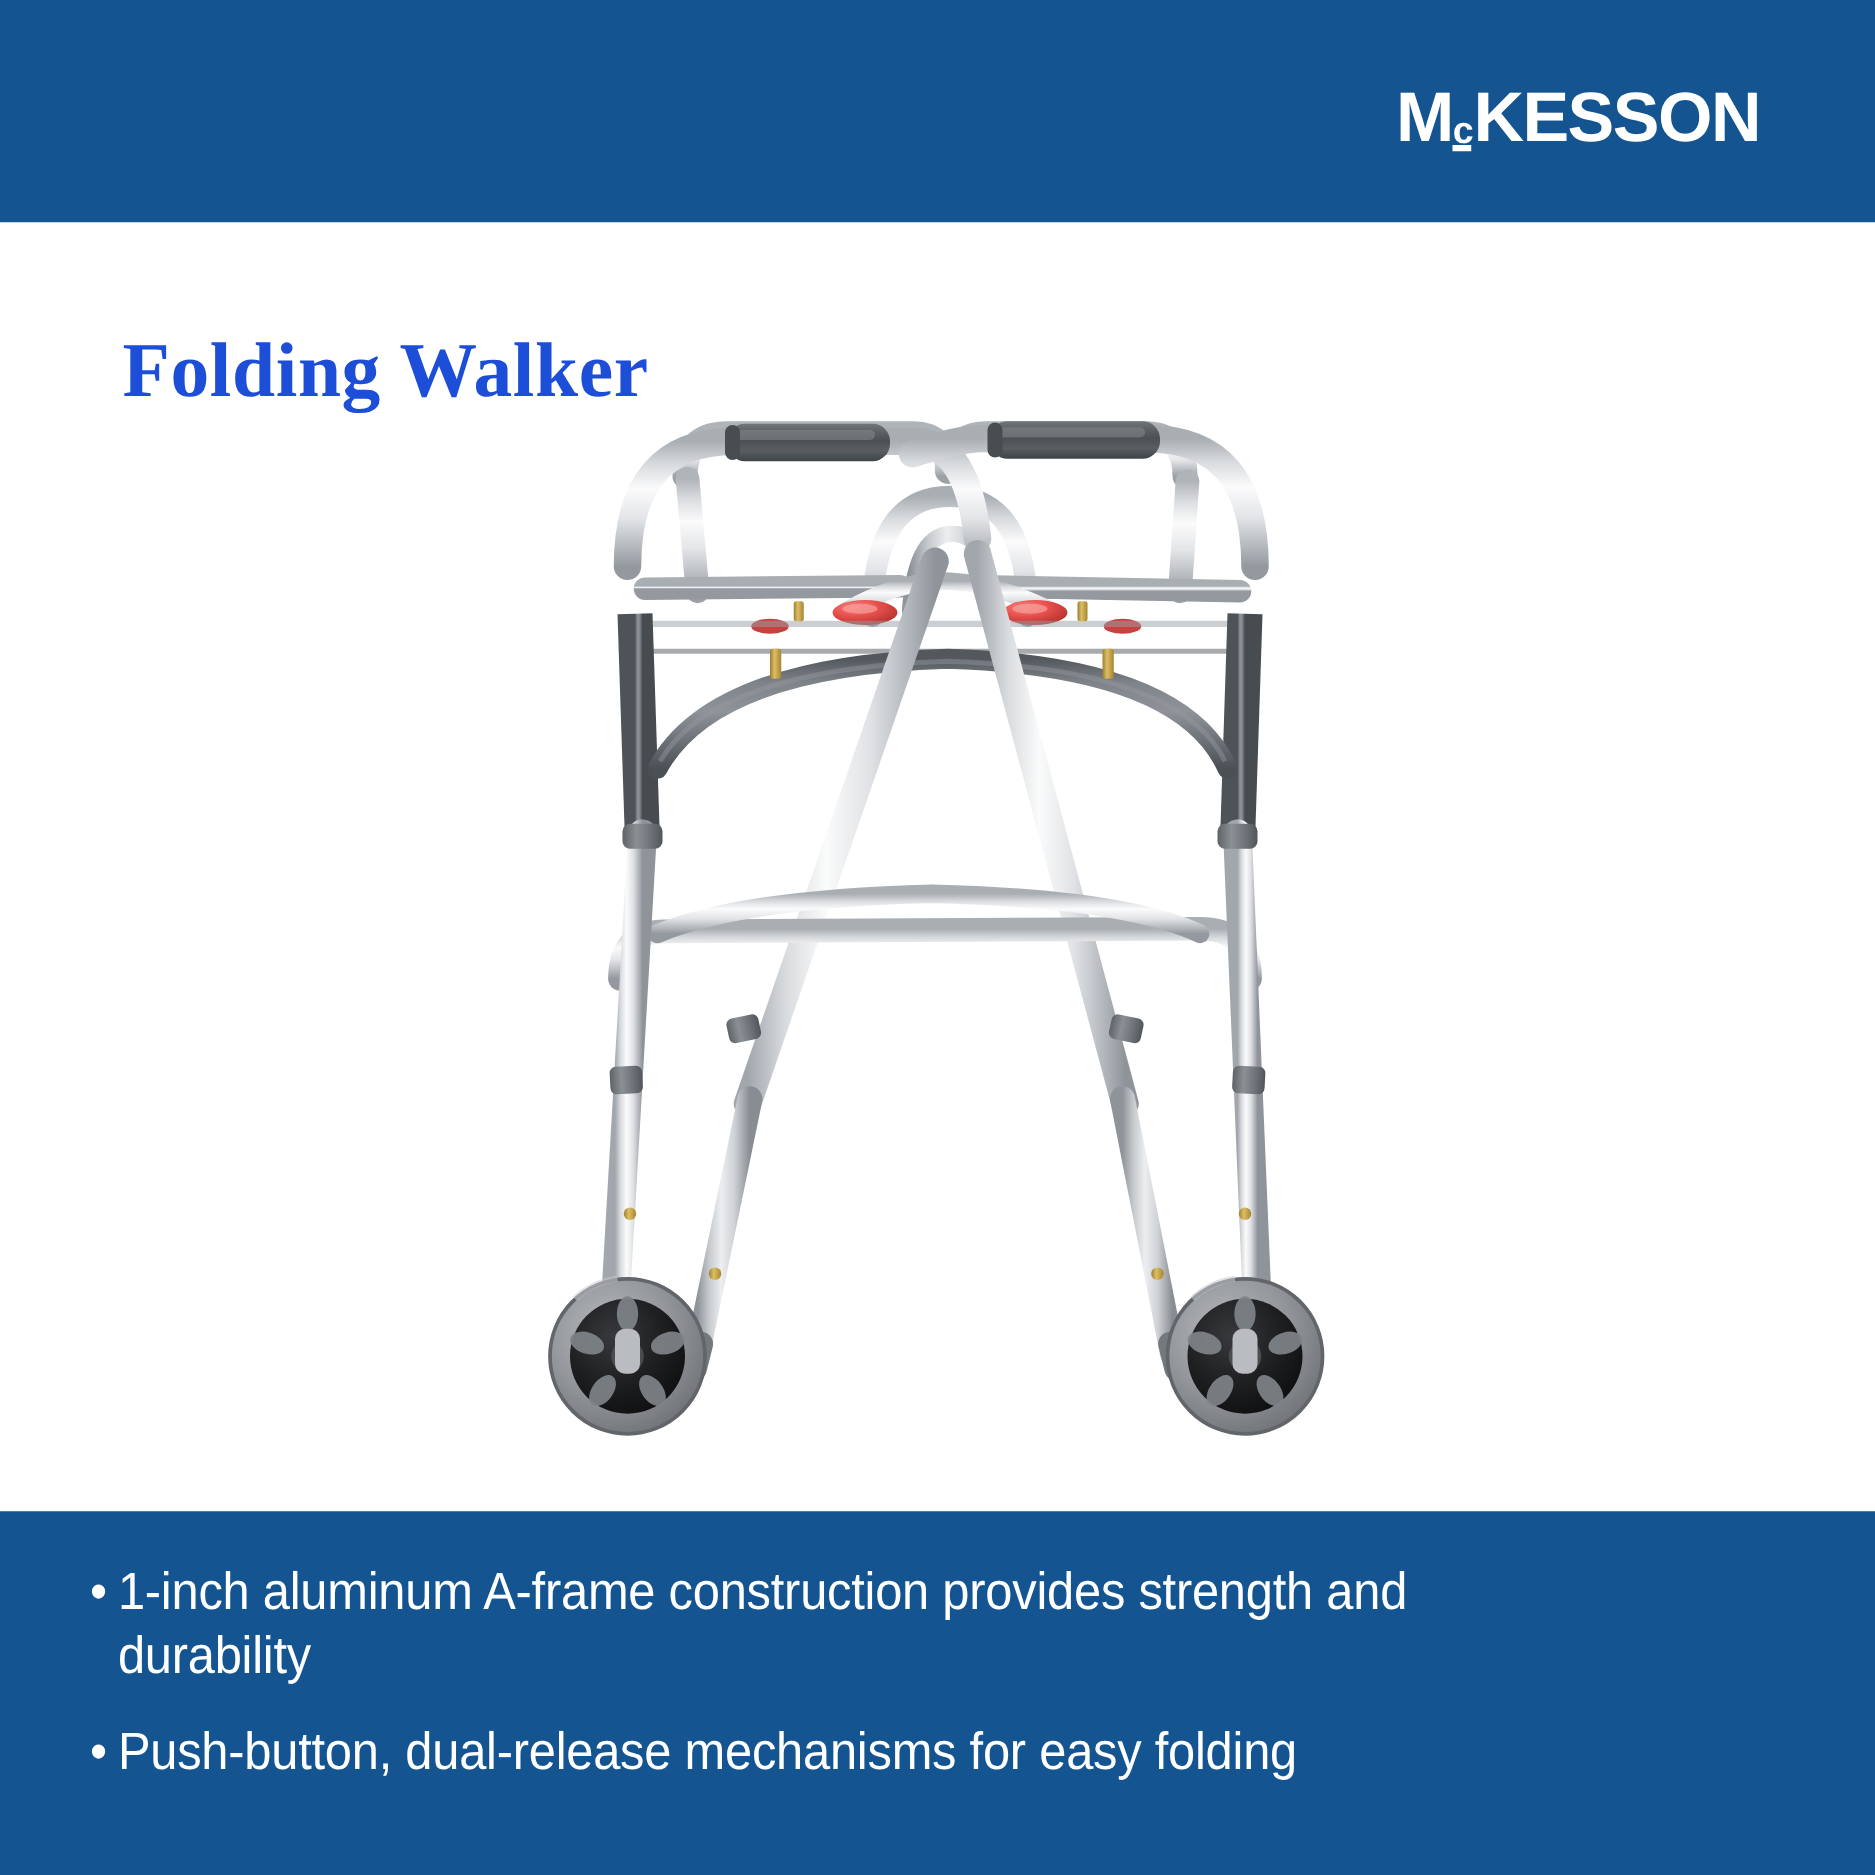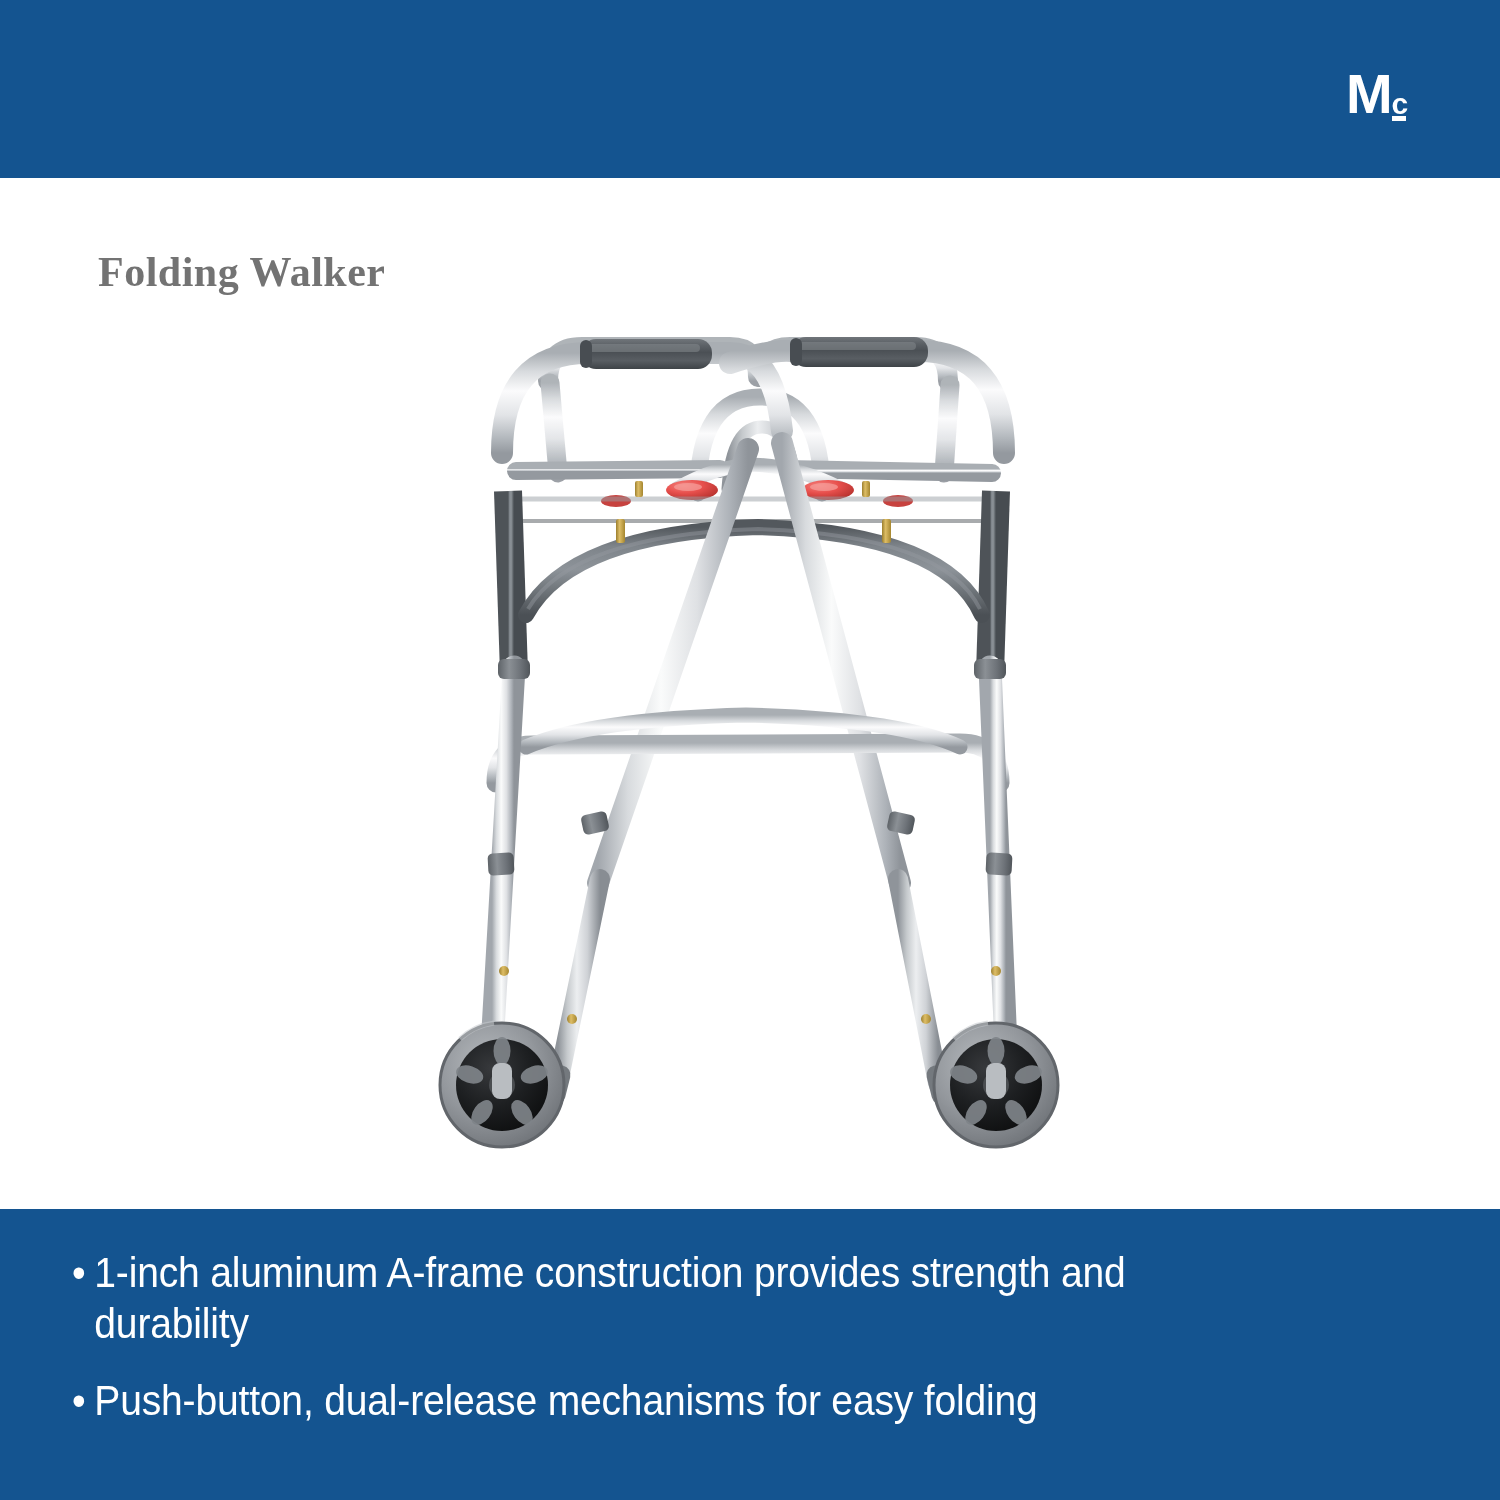--- a/index.html
+++ b/index.html
@@ -73,22 +73,22 @@
     width: 1500px;
     height: 1031px;
     background: #ffffff;
   }
   .page-title {
     position: absolute;
     left: 98px;
     top: 42px;
     font-family: "Liberation Serif", serif;
     font-weight: bold;
-    font-size: 42px;
-    color: #737373;
+    font-size: 62px;
+    color: #1d4ed8;
     letter-spacing: 0.5px;
     white-space: nowrap;
   }
 
   
   .product-stage {
     position: absolute;
     left: 430px;
     top: 145px;
     width: 640px;
@@ -137,20 +137,21 @@
 </style>
 </head>
 <body>
 
 <div id="page">
 
   <div class="header-band">
     <div class="brand-logo">
       <span class="lg-m">M</span>
         <span class="lg-c-wrap"><span class="lg-c">c</span><span class="lg-c-bar"></span></span>
+        <span class="lg-rest">KESSON</span>
     </div>
   </div>
 
   <div class="content-area">
 
     <h1 class="page-title">Folding Walker</h1>
 
     <div class="product-stage">
       <svg viewBox="0 0 640 870" xmlns="http://www.w3.org/2000/svg" aria-hidden="true">
         <defs>

